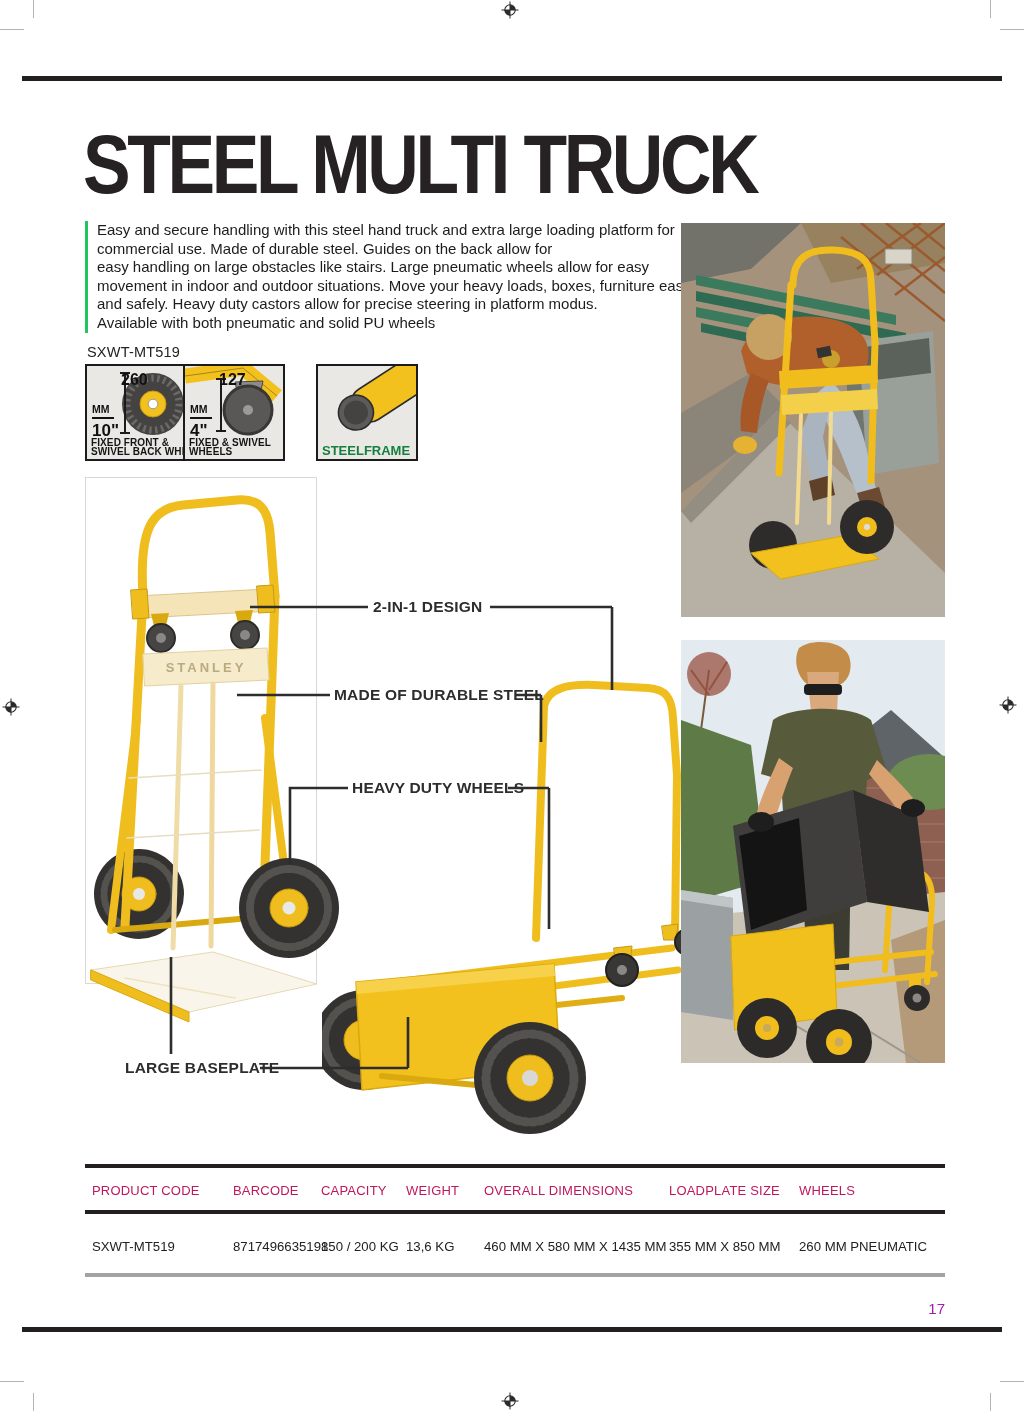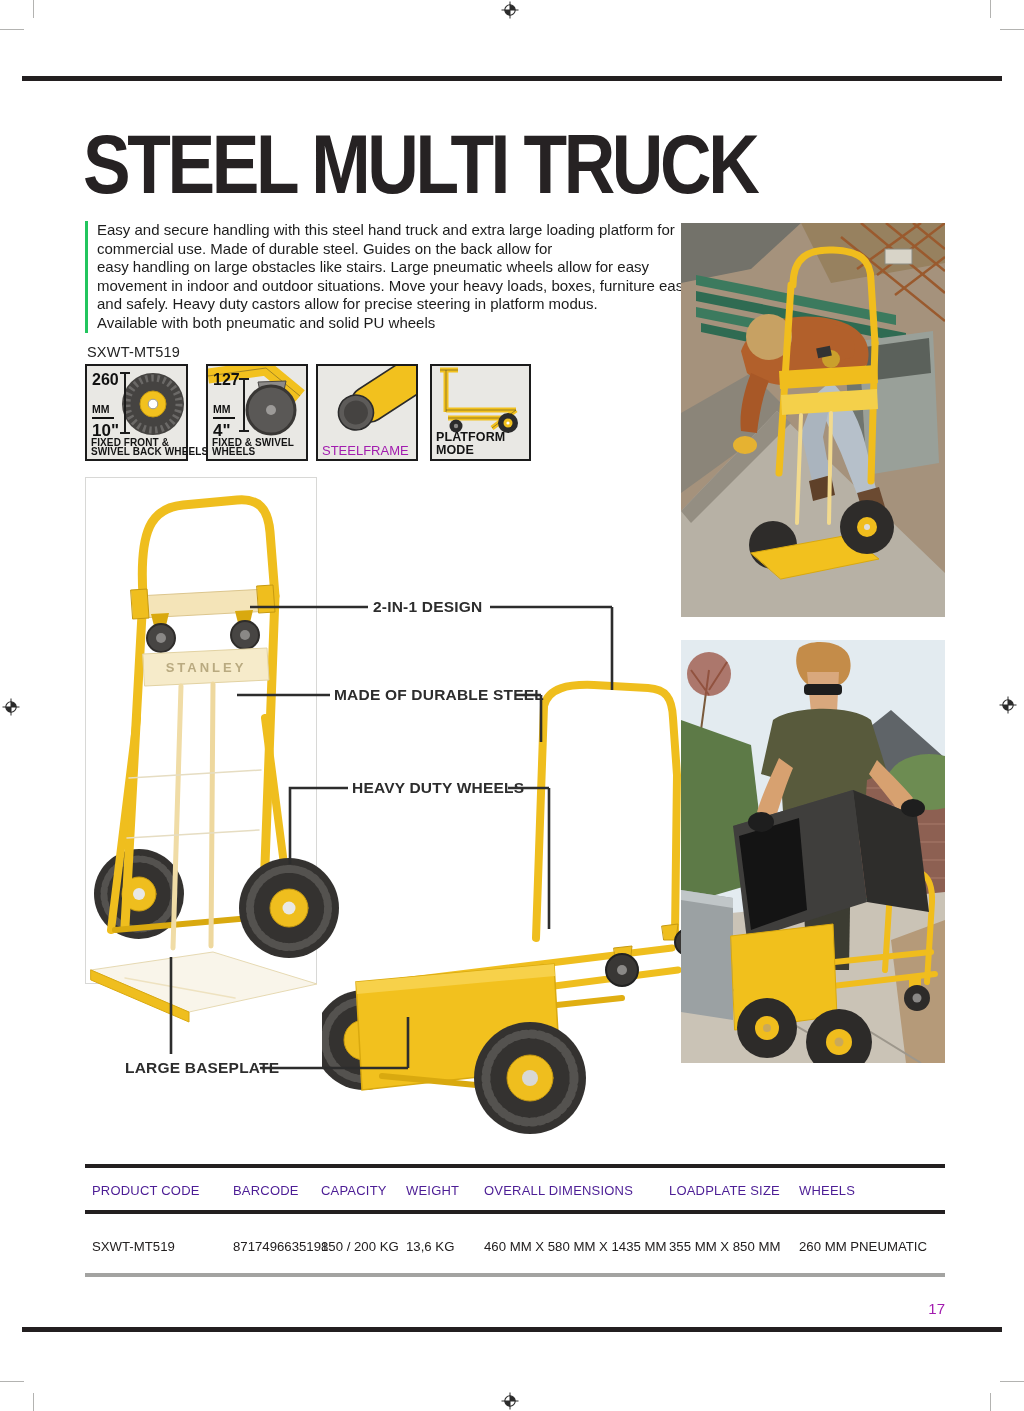--- a/index.html
+++ b/index.html
@@ -11,39 +11,39 @@
   
   .title{left:83px;top:122px;font-size:84px;font-weight:700;letter-spacing:-4px;
          color:#262223;transform:scaleX(0.85);transform-origin:0 0;white-space:nowrap;line-height:1;}
   
   .desc{left:85px;top:221px;width:600px;border-left:3px solid #22c55e;padding-left:9px;}
   .desc div{font-size:15px;line-height:18.6px;color:#1c1c1c;white-space:nowrap;}
   .pcode{left:87px;top:344px;font-size:14.5px;color:#232323;letter-spacing:0.2px;}
   
   .badge{top:364px;height:97px;background:#e9e8e4;border:2px solid #1b1b1b;box-sizing:border-box;}
   .badge .meas{position:absolute;left:5px;top:6px;line-height:1;}
-  .badge .metric{font-size:16px;font-weight:700;color:#111;}
+  .badge .metric{font-size:16px;font-weight:700;color:#111;margin-left:29px;}
   .badge .unit{font-size:10.5px;font-weight:700;color:#111;border-bottom:2px solid #111;
                padding-bottom:2px;margin-top:16px;width:22px;}
   .badge .imperial{font-size:17px;font-weight:700;color:#111;margin-top:3px;}
   .badge .lbl{position:absolute;left:4px;bottom:2px;font-size:10px;font-weight:700;
               line-height:9.6px;color:#141414;letter-spacing:0.1px;white-space:nowrap;}
-  .badge .biglbl{position:absolute;left:4px;bottom:2px;font-size:13px;font-weight:400;
-              line-height:13.5px;color:#a21caf;white-space:nowrap;text-align:right;}
+  .badge .biglbl{position:absolute;left:4px;bottom:2px;font-size:13px;font-weight:700;
+              line-height:13.5px;color:#15803d;white-space:nowrap;text-align:right;}
   .badge svg{position:absolute;}
   
   .imgbox{left:85px;top:477px;width:230px;height:505px;border:1px solid #d8d8d6;}
   
   .callout{font-size:15.5px;font-weight:700;color:#2d2d2d;letter-spacing:0.2px;white-space:nowrap;line-height:18px;}
   
   .spec-row{left:85px;width:860px;display:grid;
             grid-template-columns:148px 88px 85px 78px 185px 130px 146px;}
   .spec-row span{white-space:nowrap;}
   .spec-row span:first-child{text-align:left;padding-left:7px;}
-  .thead span{font-size:13px;color:#4c1d95;letter-spacing:0.2px;}
+  .thead span{font-size:13px;color:#be185d;letter-spacing:0.2px;}
   .tdata span{font-size:13.2px;color:#232020;}
   .pagenum{left:895px;top:1300px;width:50px;text-align:right;font-size:15px;color:#a21caf;}
   .regmark{position:absolute;}
 </style>
 </head>
 <body>
 
 <div id="page">
 
   <div class="abs crop" style="left:33px;top:0;width:1px;height:18px"></div>
@@ -111,21 +111,21 @@
       <div class="metric">260</div>
       <div class="unit">MM</div>
       <div class="imperial">10"</div>
     </div>
     <div class="lbl">
       <div>FIXED FRONT &amp;</div>
       <div>SWIVEL BACK WHEELS</div>
     </div>
   </div>
 
-  <div class="abs badge" style="left:206px;width:102px">
+  <div class="abs badge" style="left:183px;width:102px">
     <svg style="left:0;top:0" width="98" height="72" viewBox="0 0 98 72">
       <path d="M0,10 L58,2 L92,30" stroke="#f2c11e" stroke-width="15" fill="none"></path>
       <path d="M0,10 L58,2 L92,30" stroke="#2b2b2b" stroke-width="1" fill="none" opacity="0.4"></path>
       <polygon points="50,16 78,15 72,44 56,44" fill="#8d8b89" stroke="#4a4846"></polygon>
       <circle cx="63" cy="44" r="24" fill="#5a5856" stroke="#393735" stroke-width="3"></circle>
       <circle cx="63" cy="44" r="5" fill="#9c9a98"></circle>
       <path d="M31,13 h10 M36,13 v52 M31,65 h10" stroke="#1b1b1b" stroke-width="2" fill="none"></path>
     </svg>
     <div class="meas">
       <div class="metric">127</div>
@@ -142,35 +142,20 @@
     <svg style="left:0;top:0" width="98" height="78" viewBox="0 0 98 78">
       <g transform="translate(48,40) rotate(-33)">
         <rect x="-14" y="-18" width="80" height="36" rx="17" fill="#f2c11e" stroke="#2b2b2b" stroke-width="1.6"></rect>
         <circle cx="-12" cy="0" r="17.5" fill="#5d5b59" stroke="#2b2b2b" stroke-width="1.6"></circle>
         <circle cx="-12" cy="0" r="12" fill="#454341"></circle>
       </g>
     </svg>
     <div class="biglbl">STEELFRAME</div>
   </div>
 
-  <div class="abs badge" style="left:430px;width:101px">
-    <svg style="left:0;top:0" width="97" height="70" viewBox="0 0 97 70">
-      <path d="M14,4 L14,46 M8,4 L26,4 M14,44 L84,44 M16,52 L72,52 M84,44 L60,62" stroke="#f2c11e" stroke-width="5" fill="none"></path>
-      <path d="M14,4 L14,46 M8,4 L26,4 M14,44 L84,44 M16,52 L72,52 M84,44 L60,62" stroke="#2b2b2b" stroke-width="1" fill="none" opacity="0.45"></path>
-      <circle cx="76" cy="57" r="10" fill="#2b2b2b"></circle>
-      <circle cx="76" cy="57" r="4.5" fill="#f2c11e"></circle>
-      <circle cx="76" cy="57" r="1.6" fill="#fff"></circle>
-      <circle cx="24" cy="60" r="6.5" fill="#2b2b2b"></circle>
-      <circle cx="24" cy="60" r="2.2" fill="#8a8886"></circle>
-    </svg>
-    <div class="lbl" style="font-size:12.5px;line-height:13px">
-      <div>PLATFORM</div>
-      <div>MODE</div>
-    </div>
-  </div>
 
   <div class="abs imgbox"></div>
 
   <svg class="abs" style="left:85px;top:478px" width="260" height="556" viewBox="0 0 260 556">
     <g fill="none" stroke-linecap="round">
 
       <circle cx="54" cy="416" r="45" fill="#343230"></circle>
       <circle cx="54" cy="416" r="35" stroke="#54524f" stroke-width="7" stroke-dasharray="3,4"></circle>
       <circle cx="54" cy="416" r="17" fill="#efbe1e" stroke="#c79a10"></circle>
       <circle cx="54" cy="416" r="6" fill="#e8e8e6"></circle>

